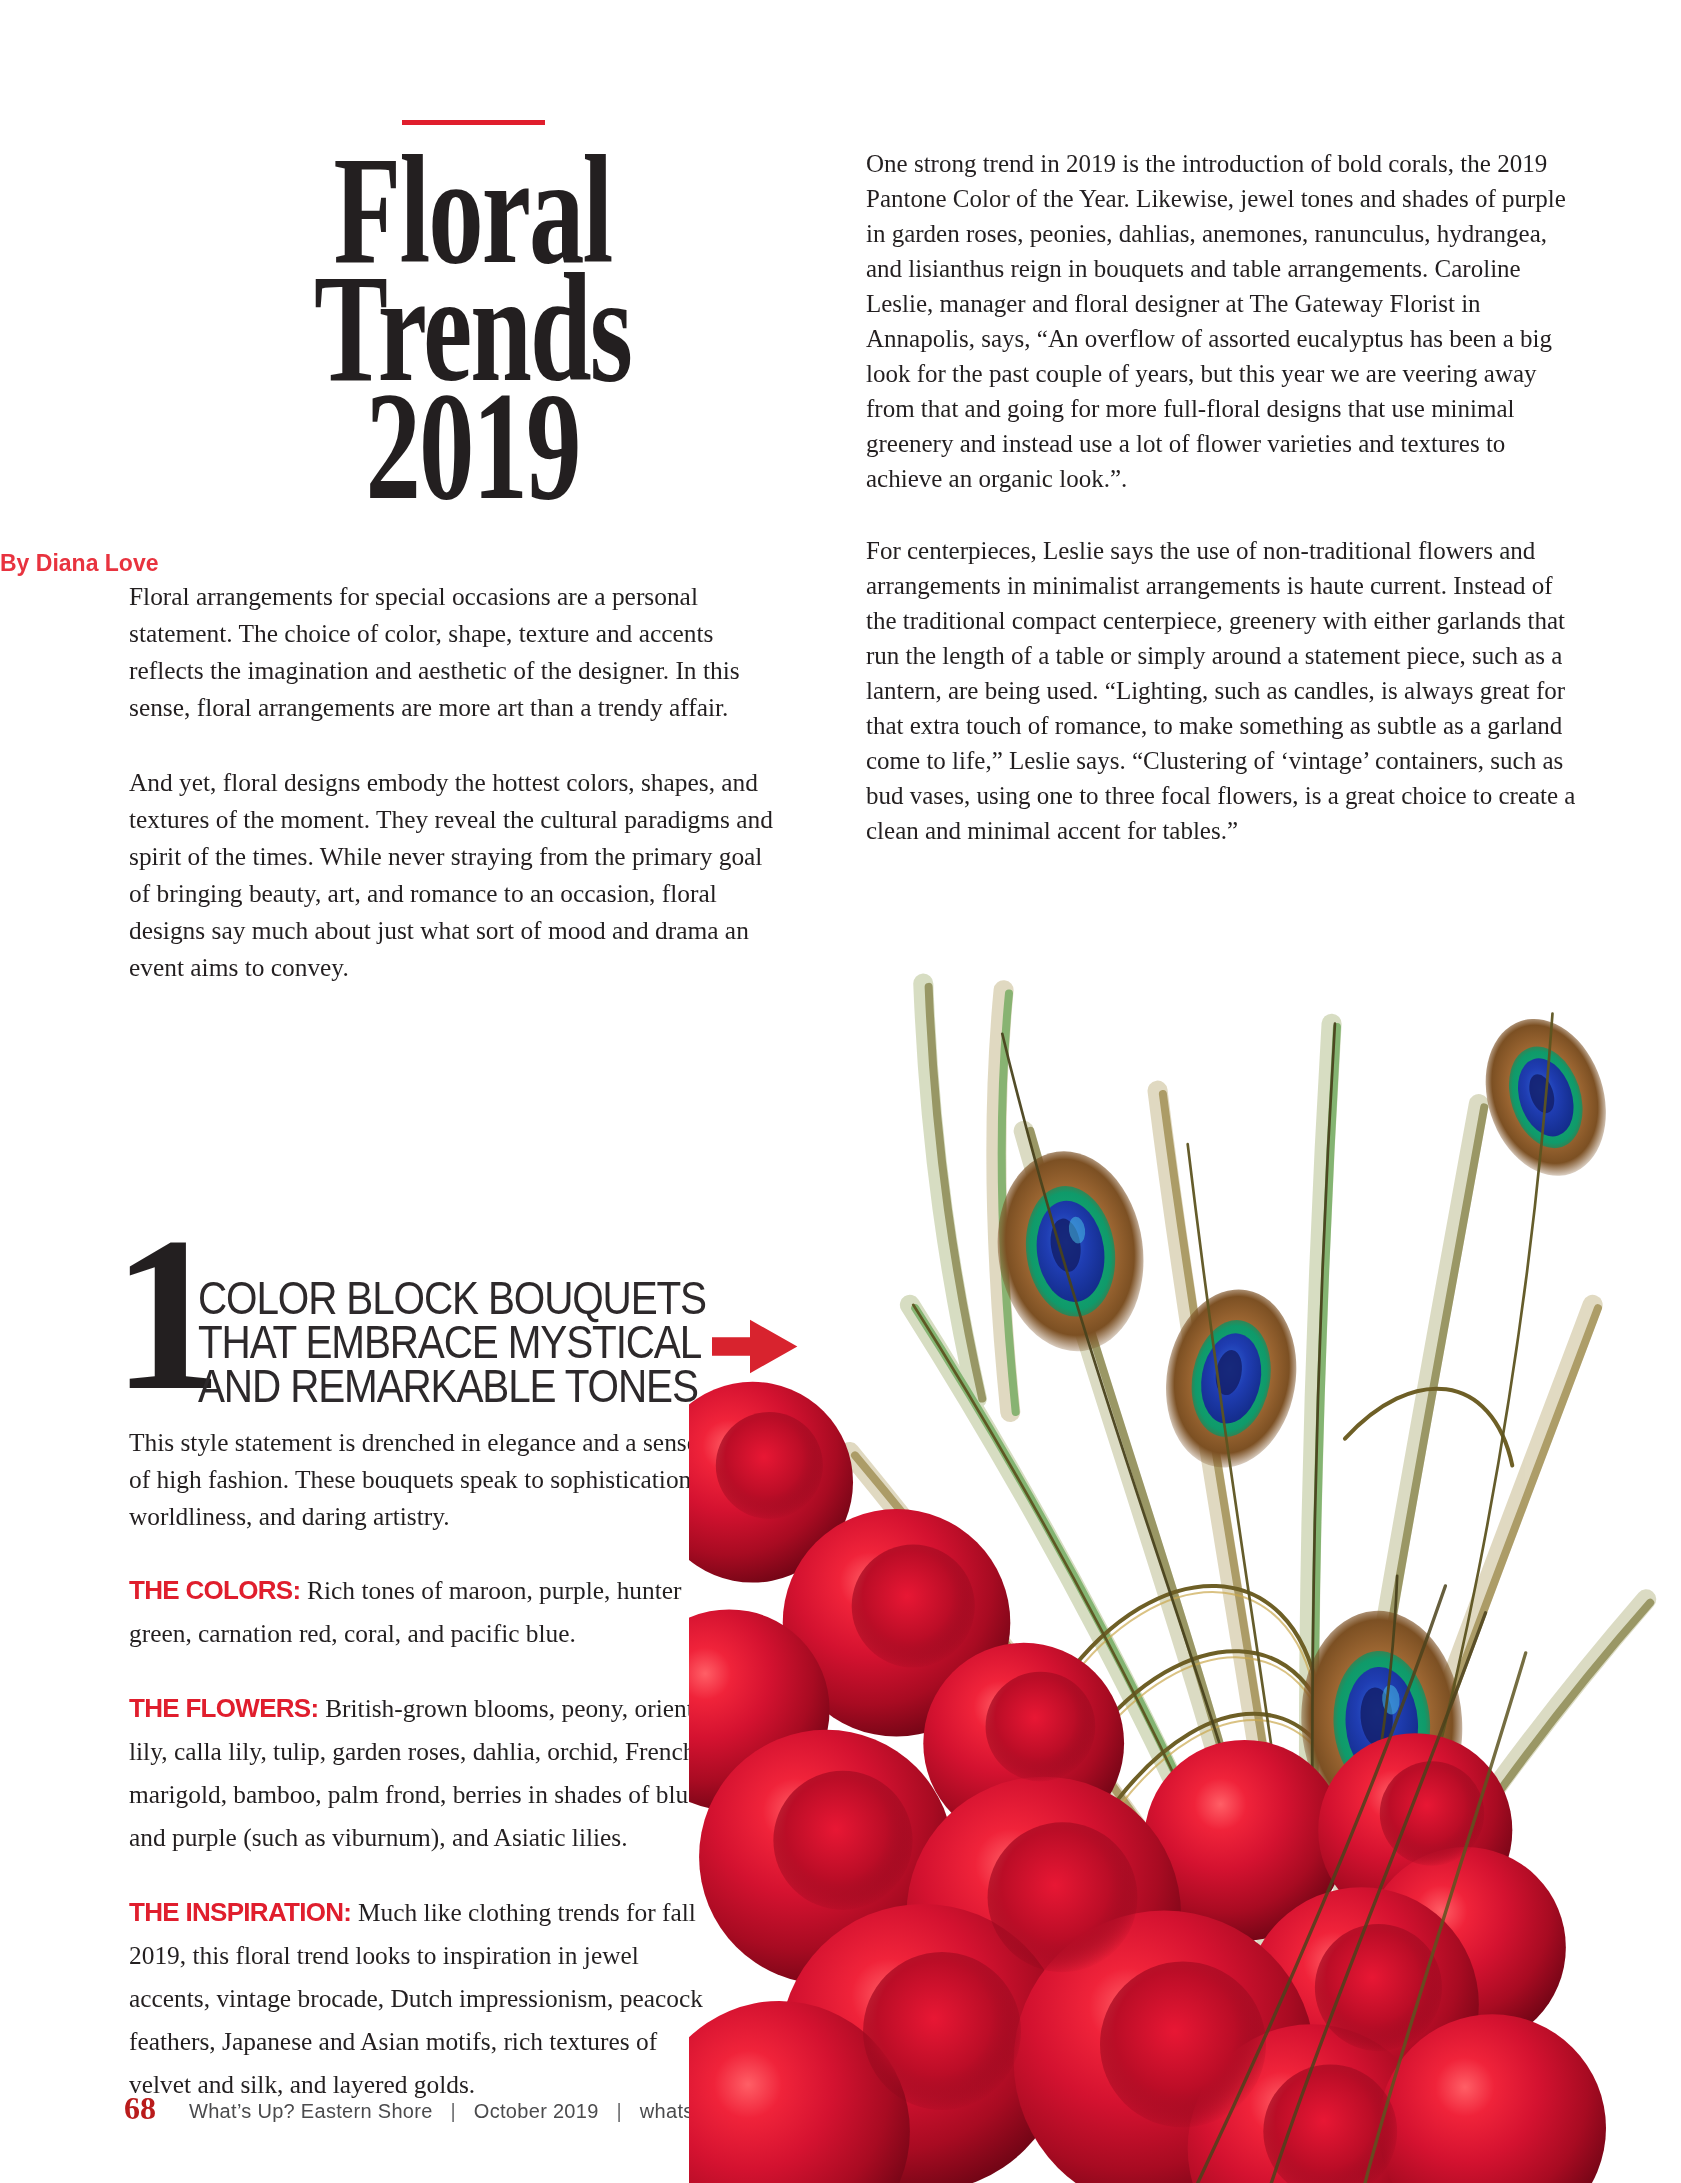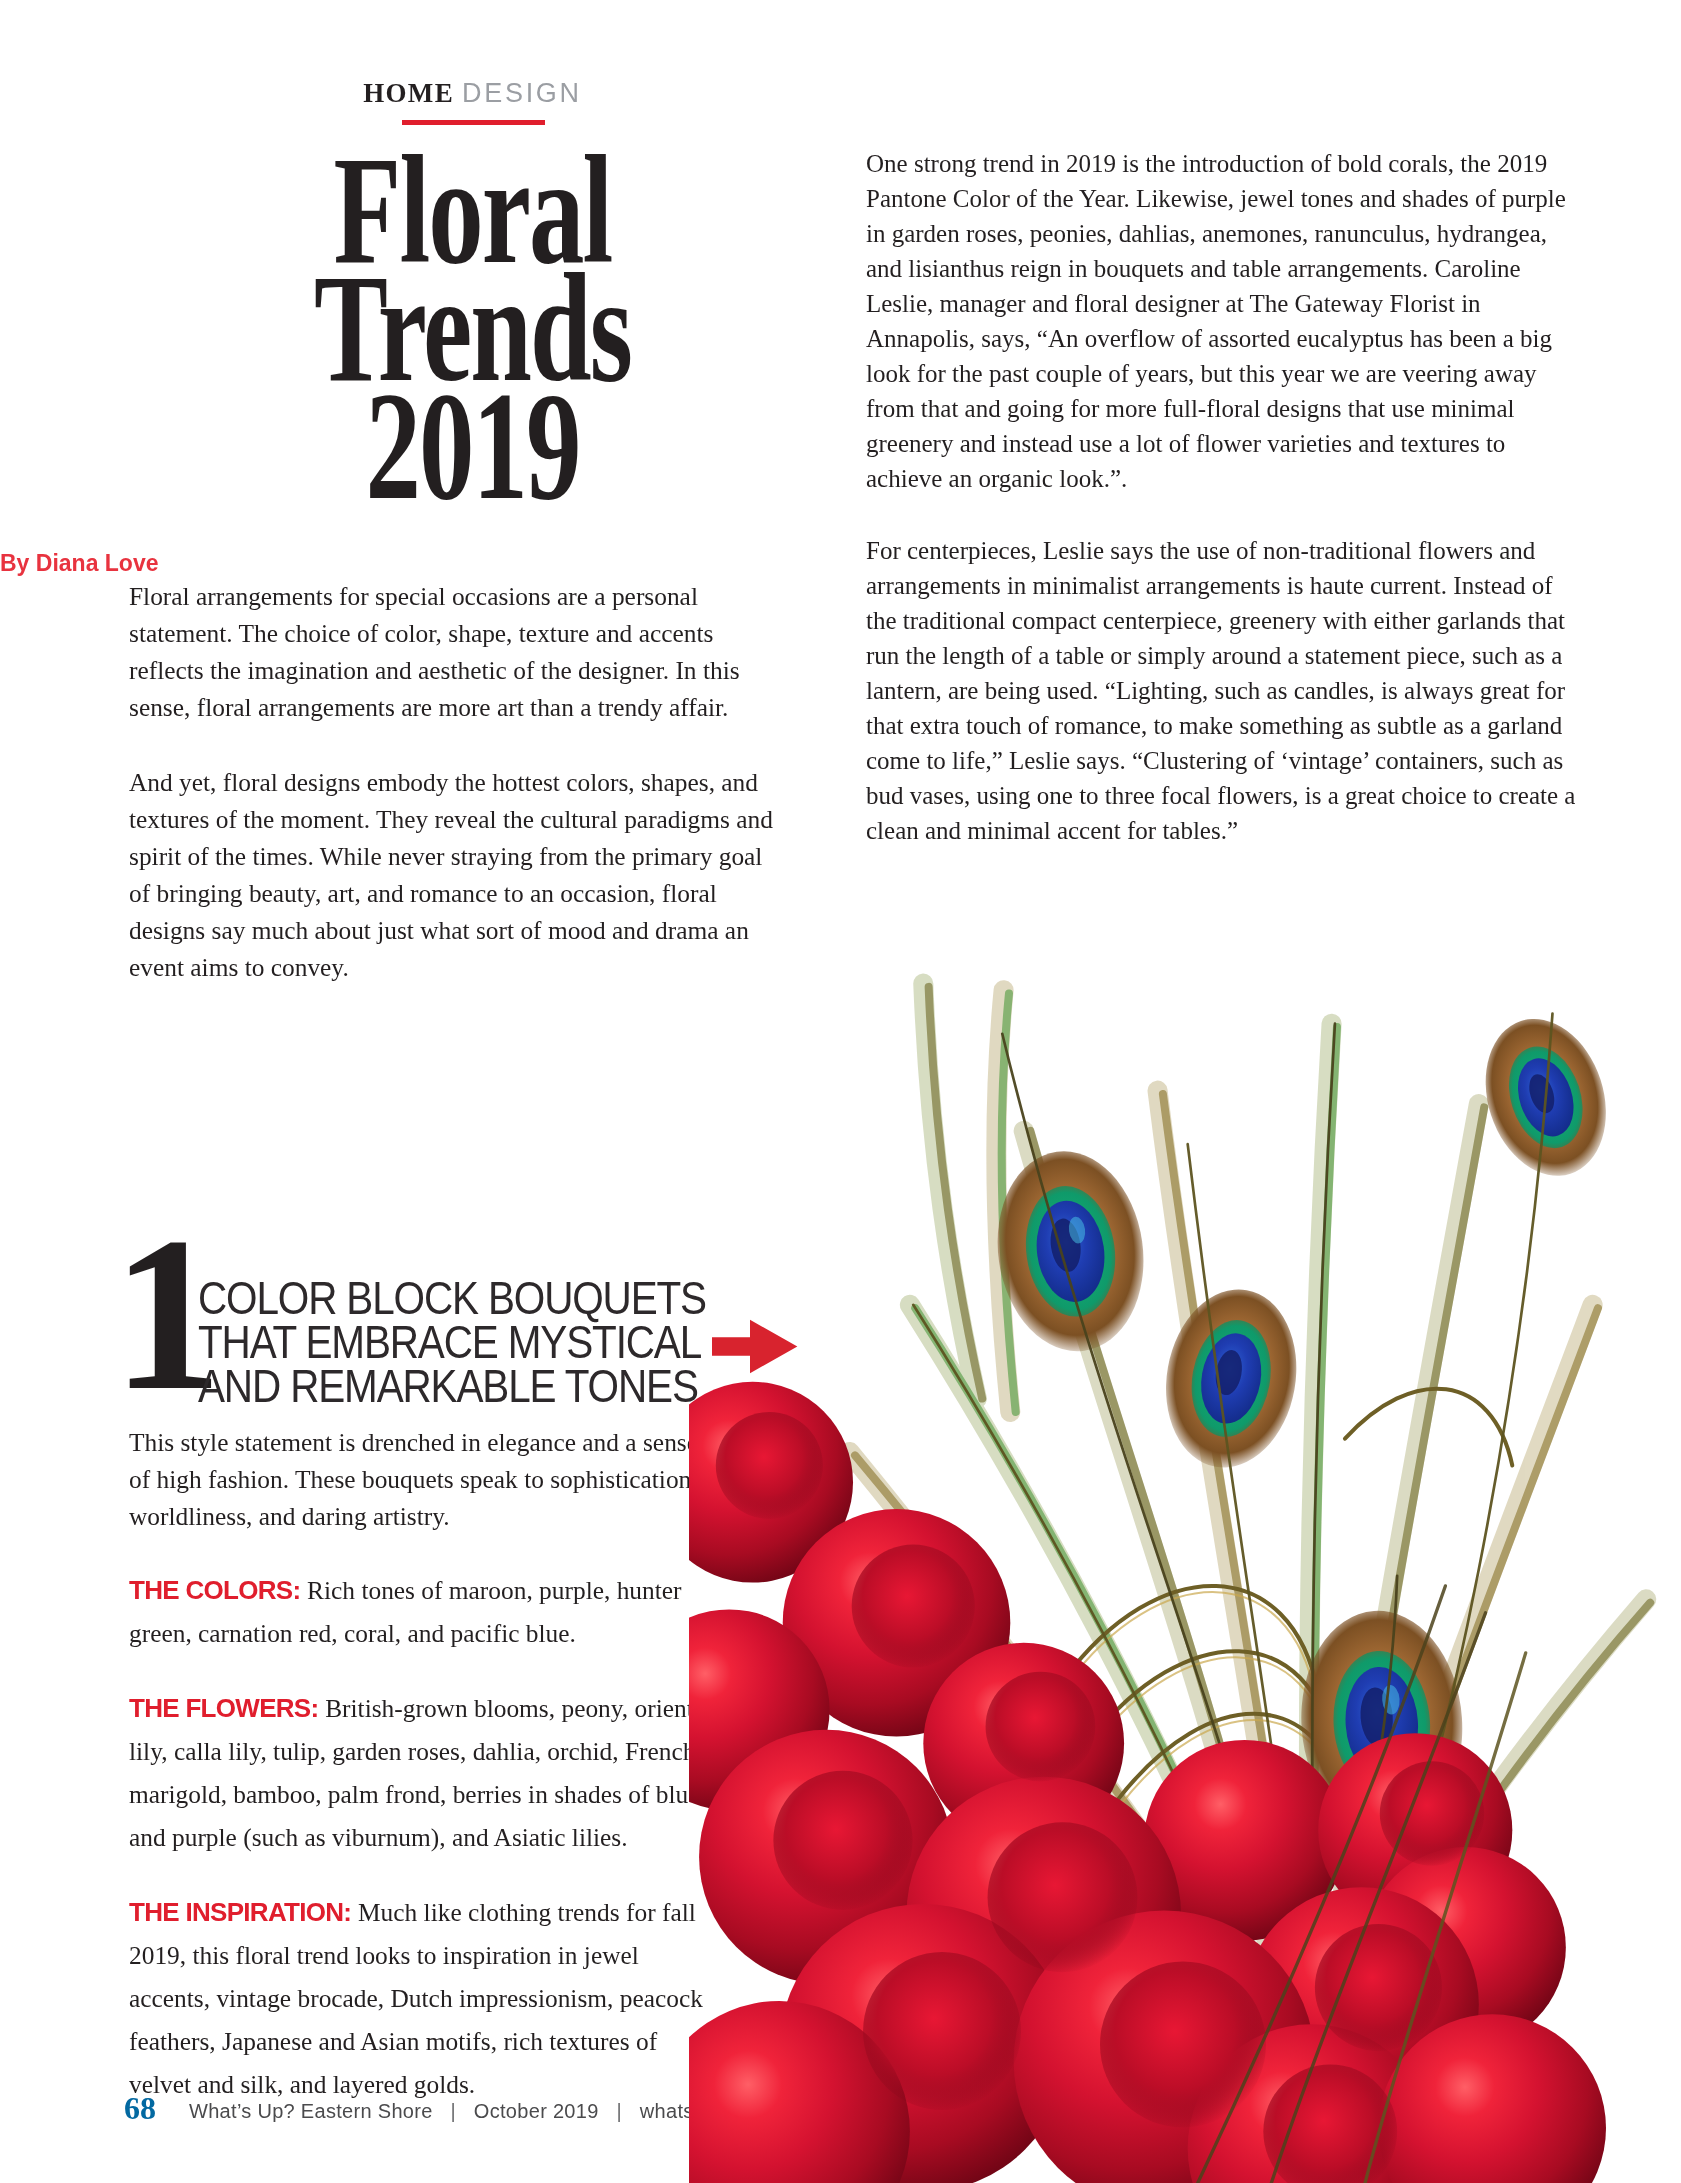--- a/index.html
+++ b/index.html
@@ -44,37 +44,33 @@
 
   .trend-intro{position:absolute;left:129px;top:1424px;width:584px;
       font-size:25.4px;line-height:37px;}
   .details{position:absolute;left:129px;top:1569px;width:592px;font-size:25.4px;line-height:43px;}
   .details .detail{margin:0 0 32px 0;}
   .detail .lbl{font-family:"Liberation Sans",sans-serif;font-weight:700;font-size:26px;
       letter-spacing:-0.7px;color:#e01e2d;margin-right:6.7px;}
 
   
   .folio{position:absolute;left:124px;top:2090px;font-family:"Liberation Serif",serif;
-         font-weight:700;font-size:32px;color:#0369a1;}
+         font-weight:700;font-size:32px;color:#b91c1c;}
   .folio-line{position:absolute;left:189px;top:2100px;font-family:"Liberation Sans",sans-serif;
          font-size:20px;letter-spacing:0.3px;color:#4b4b4d;}
   .folio-line .sep{margin:0 12px;color:#6d6e70;}
 
   
   .photo{position:absolute;left:689px;top:930px;width:992px;height:1253px;}
 </style>
 </head>
 <body>
 
 <div id="page">
 
-  <div class="kicker">
-    <span class="k1">HOME</span>
-    <span class="k2">DESIGN</span>
-  </div>
   <div class="kicker-rule"></div>
 
   <div class="title">
     <div class="tl">Floral</div>
     <div class="tl">Trends</div>
     <div class="tl">2019</div>
   </div>
   <div class="byline">By Diana Love</div>
 
   <div class="col-left bodytext">

